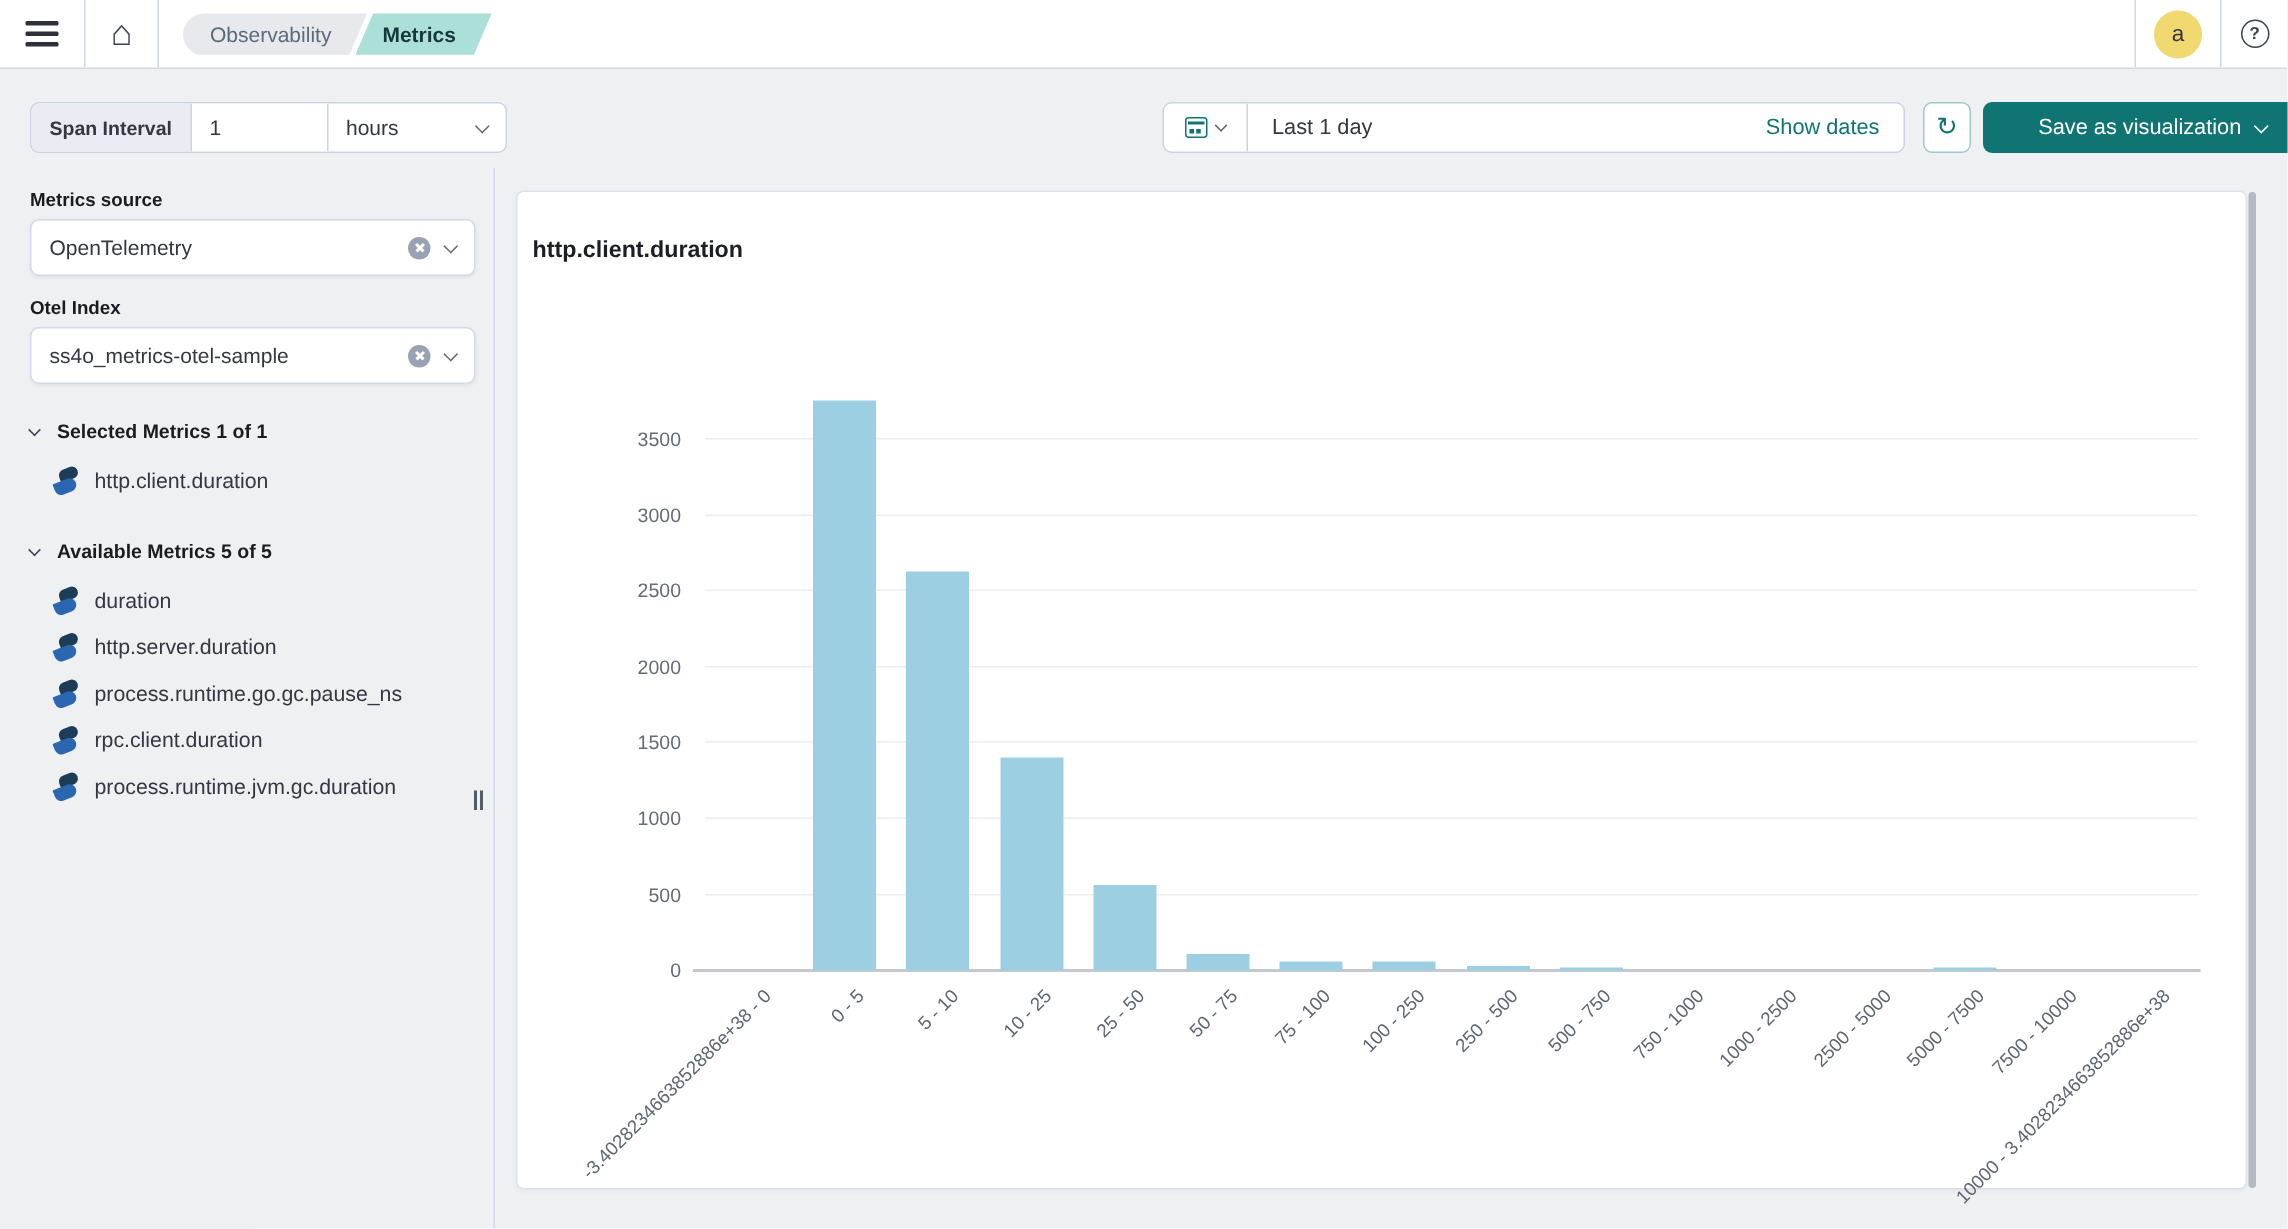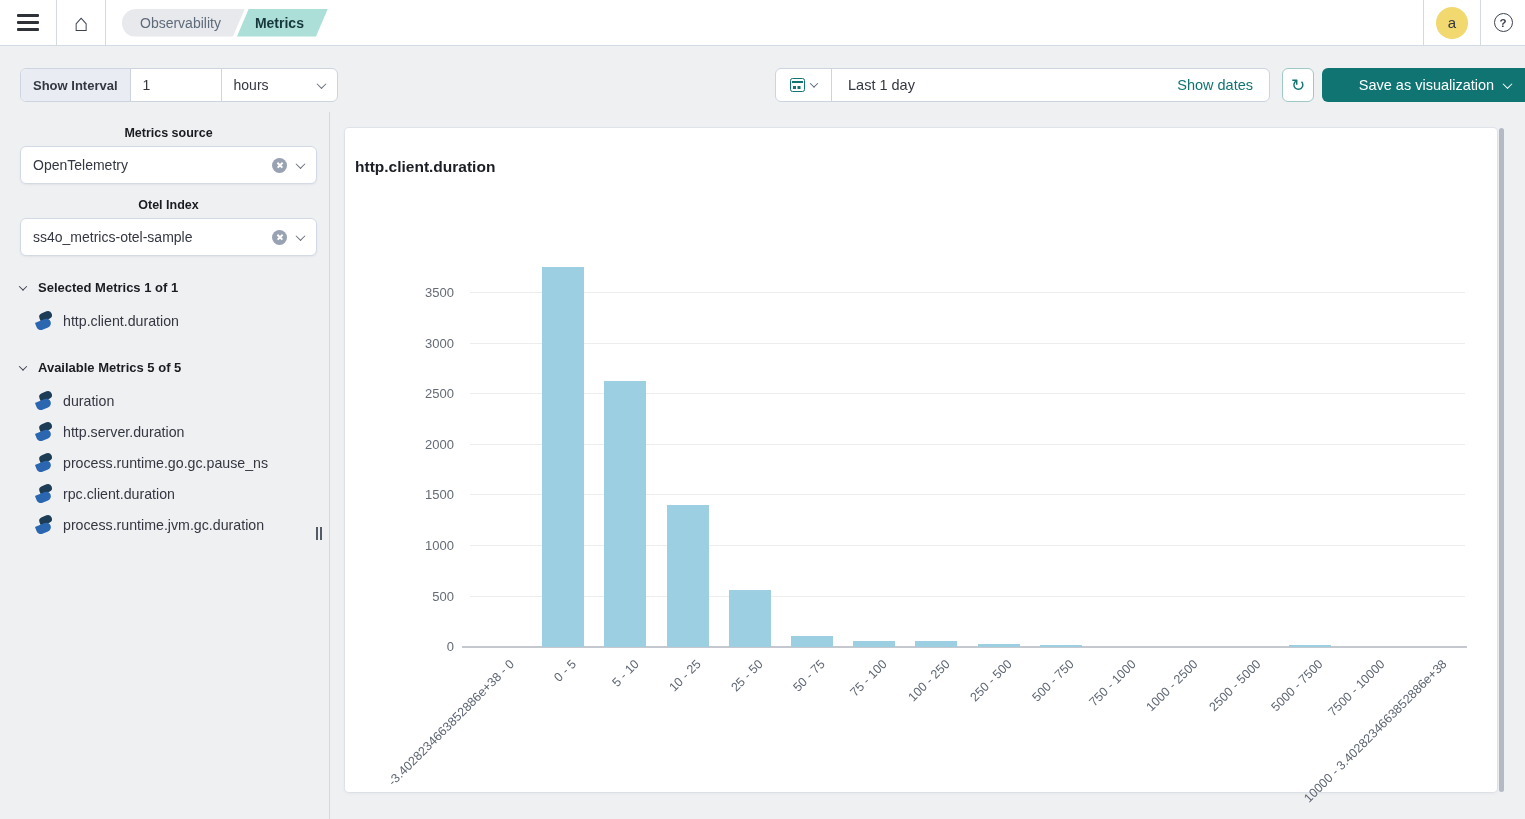--- a/index.html
+++ b/index.html
@@ -45,21 +45,21 @@
   .cal-icon::before{content:"";position:absolute;left:1px;right:1px;top:1.5px;height:2.6px;background:var(--accent);}
   .cal-icon::after{content:"";position:absolute;left:2px;bottom:2px;width:3px;height:3px;background:var(--accent);box-shadow:4.5px 0 0 var(--accent);}
   .cal-btn .chev{color:#5f6a79;width:6px;height:6px;}
   .date-value{display:flex;align-items:center;padding:0 16px;font-size:14.5px;color:var(--text);flex:1;cursor:pointer;}
   .show-dates{display:flex;align-items:center;padding:0 16px;font-size:14.5px;color:var(--accent);cursor:pointer;background:none;border:none;font-family:inherit;}
   .refresh-btn{left:1282px;top:22px;width:32px;border:1px solid #9fc9c6;display:flex;align-items:center;justify-content:center;color:var(--accent);font-size:17px;cursor:pointer;border-radius:6px;}
   .save-btn{left:1322px;top:22px;width:226px;background:var(--accent);border:none;color:#fff;display:flex;align-items:center;justify-content:center;gap:10px;font-size:14.5px;font-family:inherit;cursor:pointer;border-radius:6px;}
   .save-btn .chev{color:#fff;}
   
   .sidebar{position:absolute;left:0;top:112px;width:330px;height:707px;border-right:1px solid var(--border);padding:14px 12px 0 20px;}
-  .field-label{font-size:12.5px;font-weight:bold;color:#1a1c21;margin:0 0 6px 0;text-align:center;}
+  .field-label{font-size:12.5px;font-weight:bold;color:#1a1c21;margin:0 0 6px 0;}
   .combo{height:38px;background:#fff;border:1px solid var(--border);border-radius:6px;display:flex;align-items:center;padding:0 12px;margin-bottom:14px;box-shadow:0 1px 2px rgba(152,162,179,.15);cursor:pointer;}
   .combo-value{font-size:14px;color:var(--text);flex:1;}
   .clear-icon{width:15px;height:15px;border-radius:50%;background:#98a2b3;position:relative;margin-right:10px;cursor:pointer;flex:none;}
   .clear-icon::before,.clear-icon::after{content:"";position:absolute;left:50%;top:50%;width:7px;height:1.6px;background:#fff;}
   .clear-icon::before{transform:translate(-50%,-50%) rotate(45deg);}
   .clear-icon::after{transform:translate(-50%,-50%) rotate(-45deg);}
   .combo .chev{color:#69707d;}
   .search-box{position:relative;margin-top:8px;margin-bottom:22px;}
   .search-input{width:100%;height:38px;background:#fff;border:1px solid var(--border);border-radius:6px;padding:0 10px 0 38px;font-size:14px;font-family:inherit;color:var(--text);outline:none;box-shadow:0 1px 2px rgba(152,162,179,.15);}
   .search-input::placeholder{color:#69707d;}
@@ -114,21 +114,21 @@
     </div>
     <div class="vdiv"></div>
     <div class="hdr-cell help-cell">
       <div class="help-icon">?</div>
     </div>
   </div>
 </div>
 
 <div class="toolbar">
   <div class="ctl span-group">
-    <div class="prepend">Show Interval</div>
+    <div class="prepend">Span Interval</div>
     <input class="span-input" value="1" style="">
     <div class="unit-select">
       <span>hours</span>
       <span class="chev"></span>
     </div>
   </div>
 
   <div class="ctl date-group">
     <div class="cal-btn">
       <span class="cal-icon"></span>

